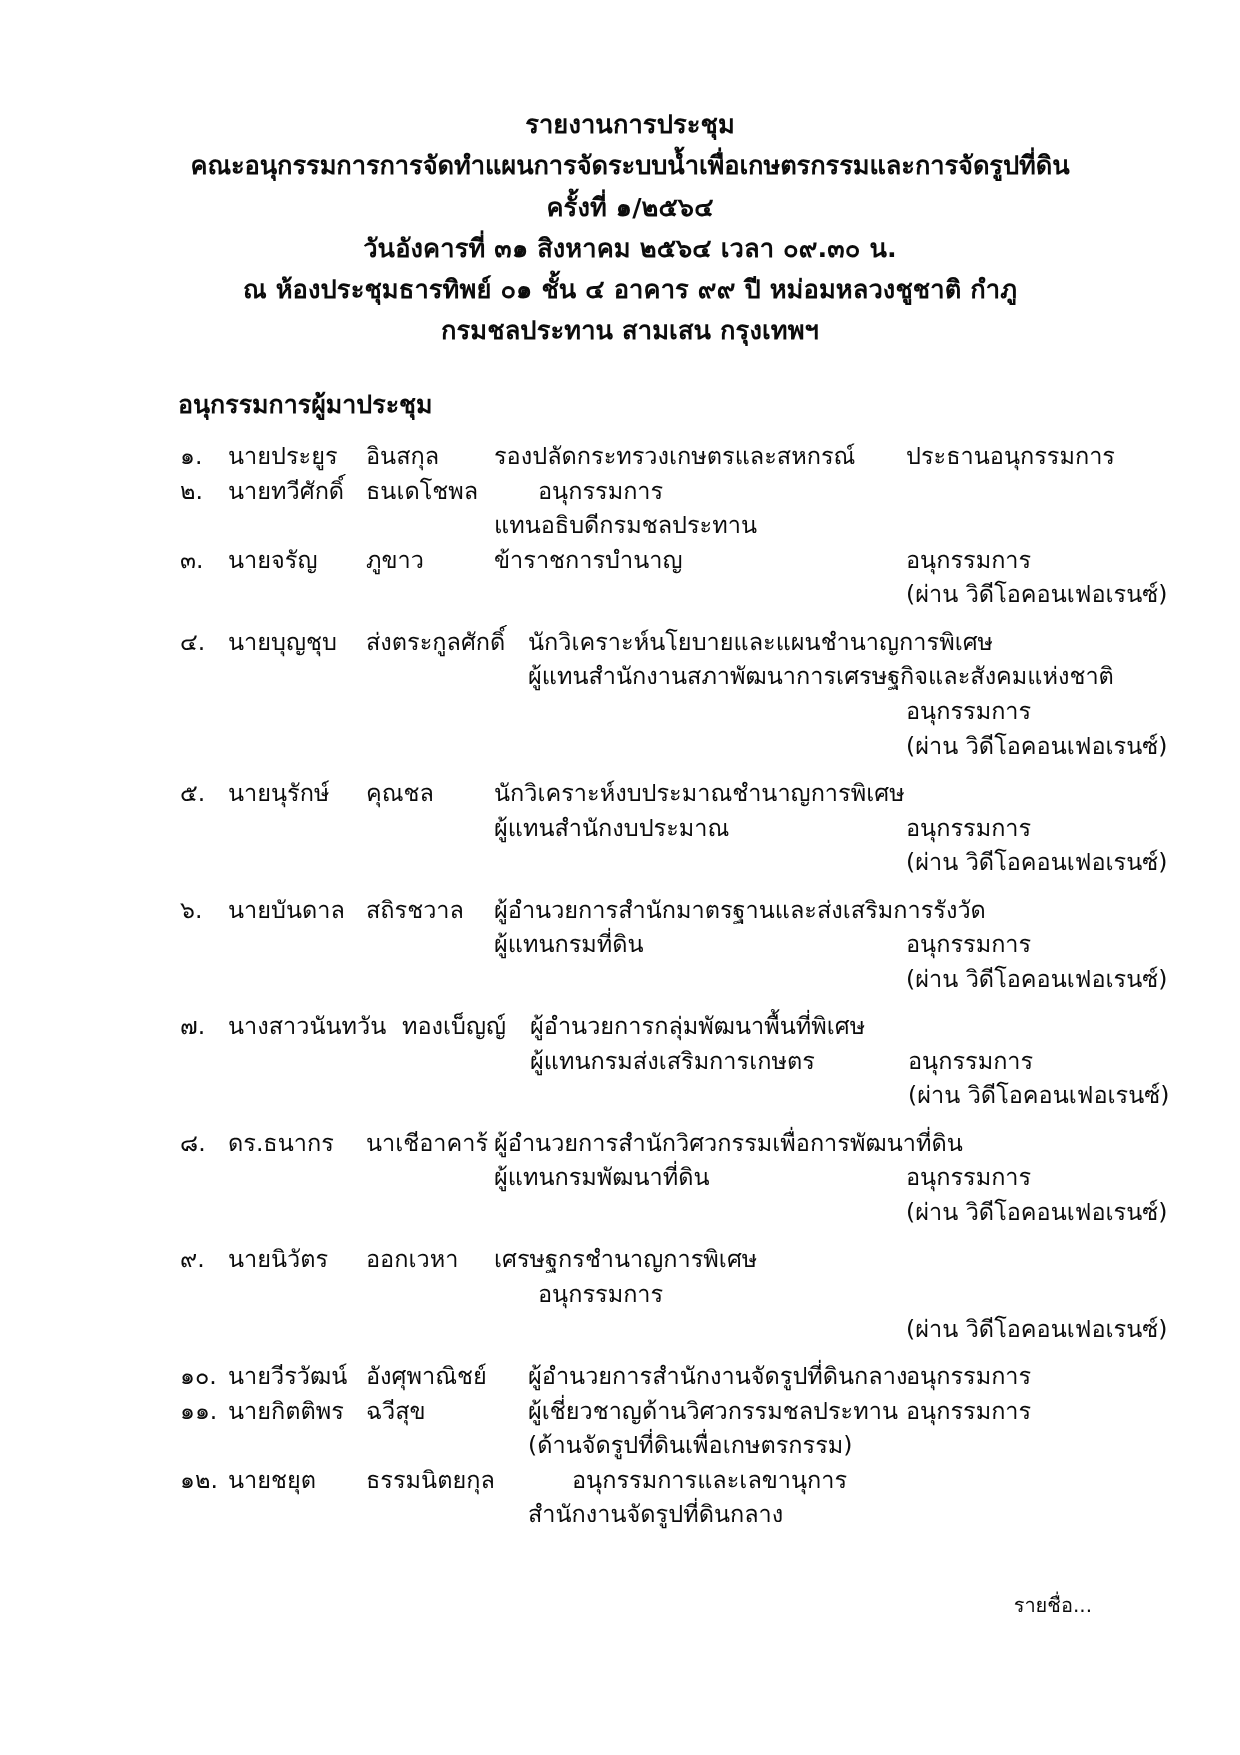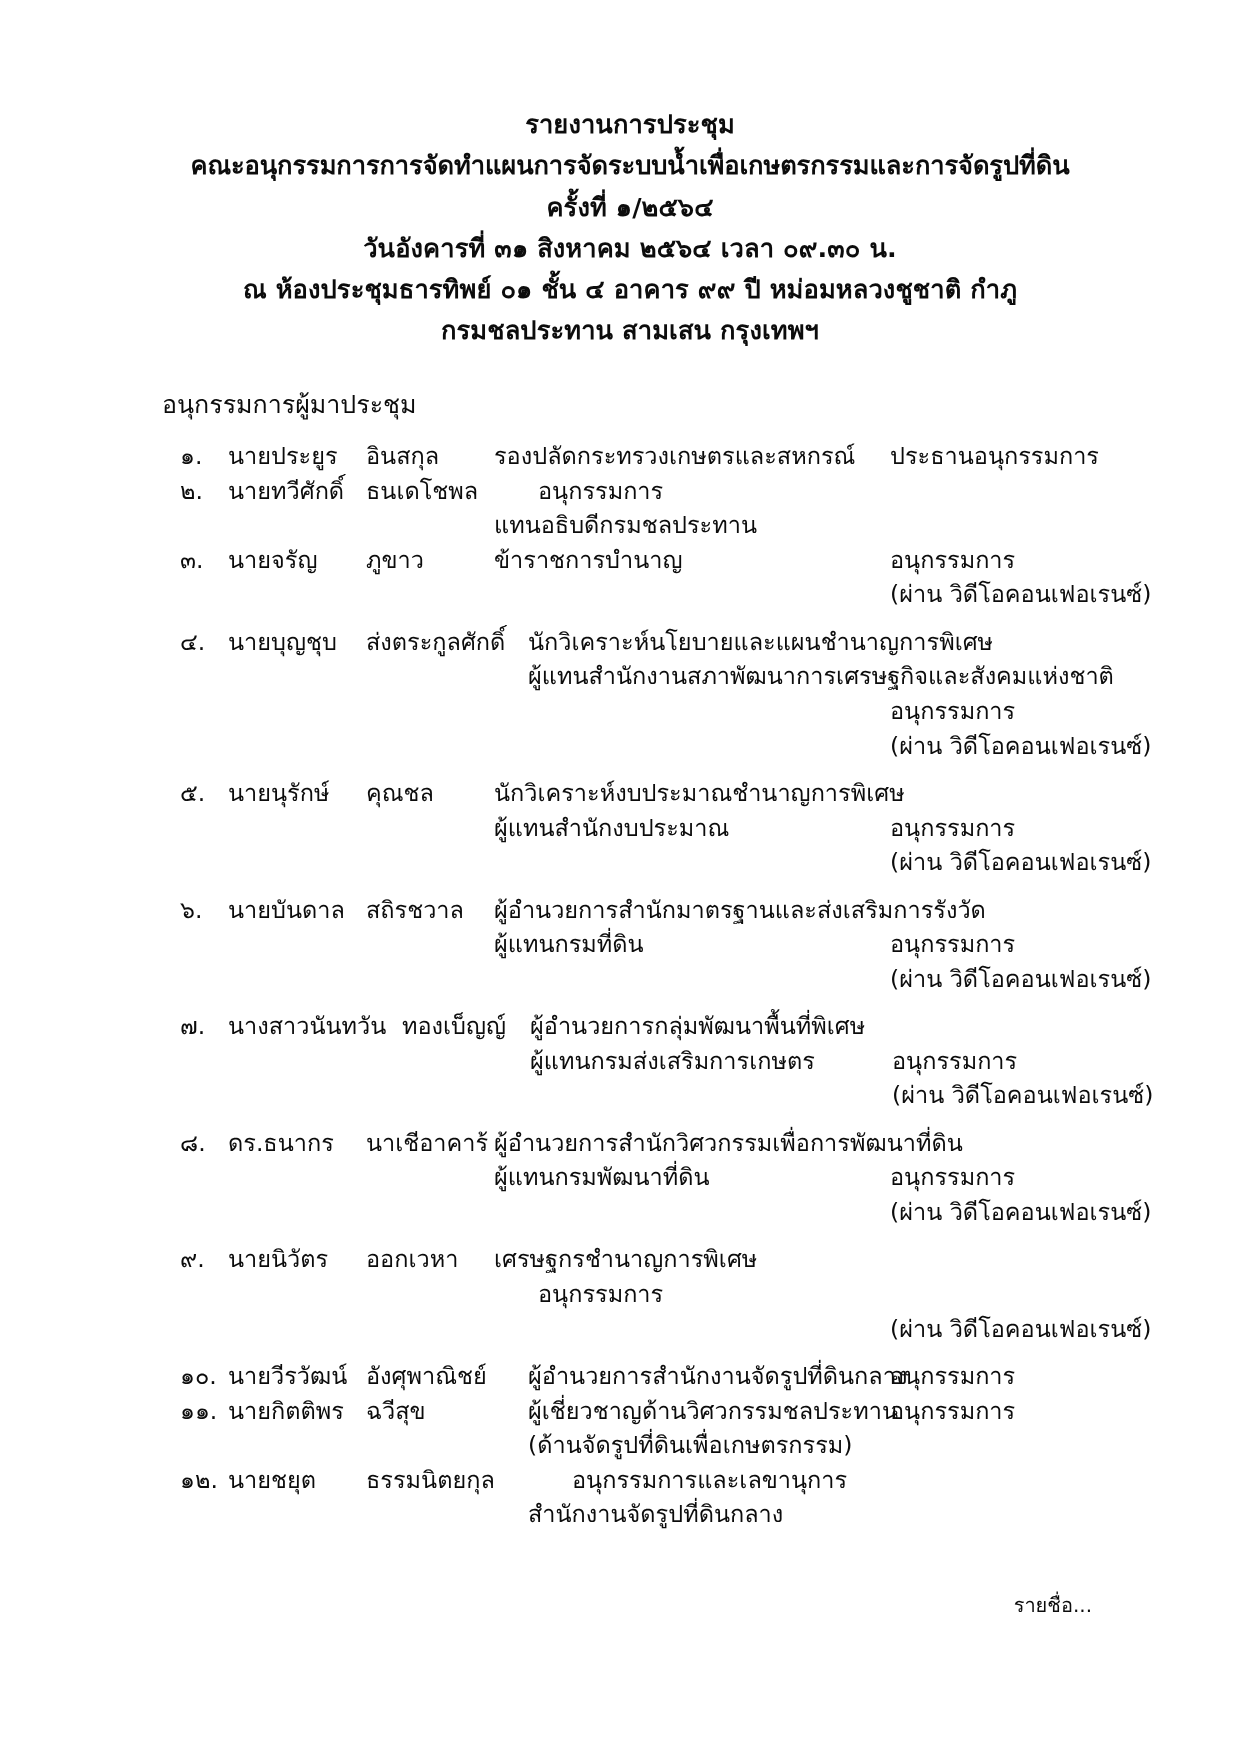--- a/index.html
+++ b/index.html
@@ -37,23 +37,23 @@
     white-space: nowrap;
   }
   .doc-header .hline.wide {
     font-size: 25.5px;
     letter-spacing: -0.1px;
   }
 
   
   .section-label {
     margin-top: 34px;
-    margin-left: 2px;
+    margin-left: 18px;
     font-size: 25px;
-    font-weight: 400;
+    font-weight: 700;
     line-height: 1.5;
   }
 
   
   .attendee-list {
     margin-top: 16px;
     margin-left: 20px;
   }
   .entry {
     display: grid;
@@ -79,21 +79,21 @@
     white-space: nowrap;
     padding-right: 8px;
   }
   .col-body {
     position: relative;
   }
 
   .body-row {
     display: grid;
     grid-template-columns: 352px 1fr;
-    column-gap: 0;
+    column-gap: 16px;
     line-height: 1.47;
     min-height: 1.47em;
   }
   .body-row .pos {
     white-space: nowrap;
   }
   .body-row .role {
     white-space: nowrap;
     margin-left: 44px;
   }

